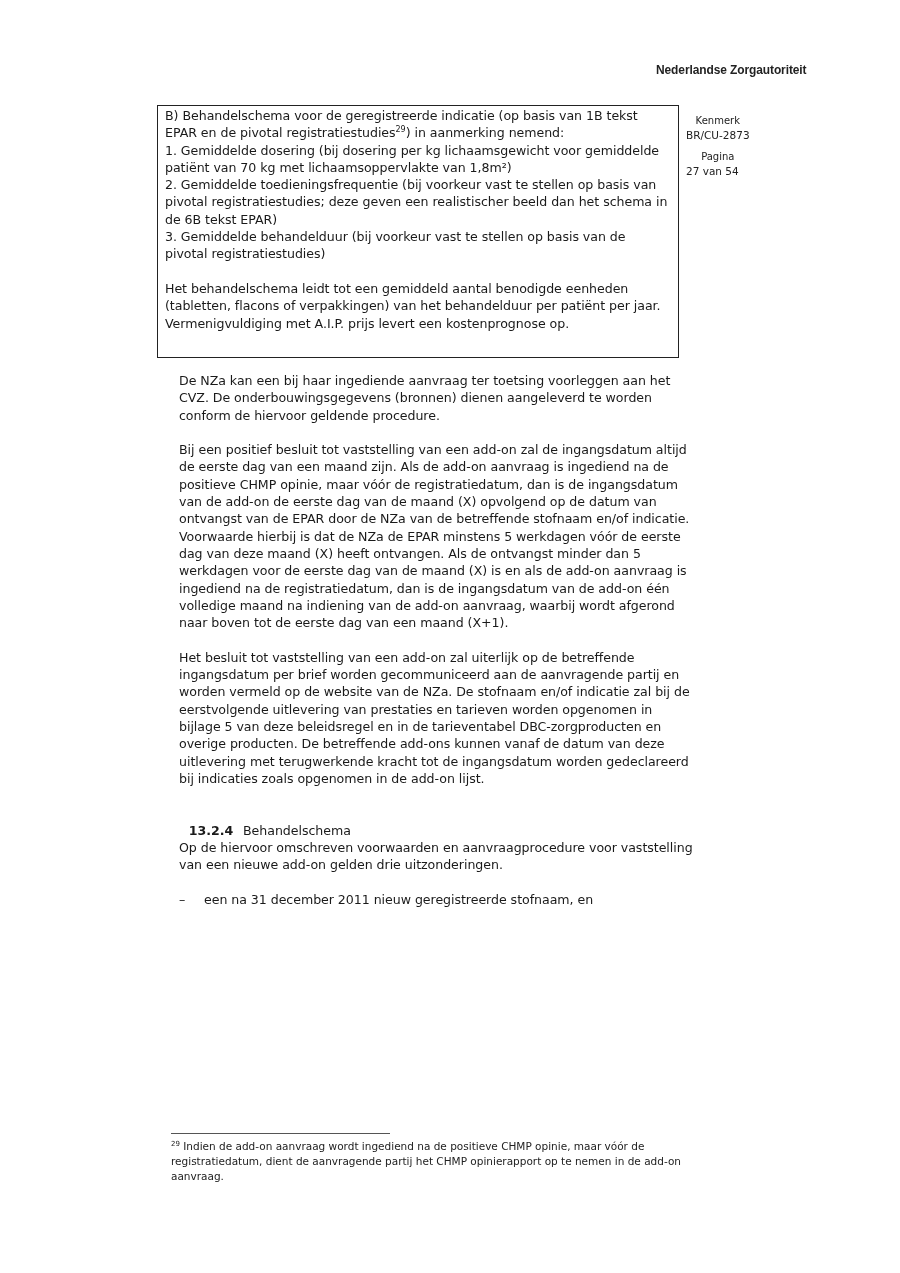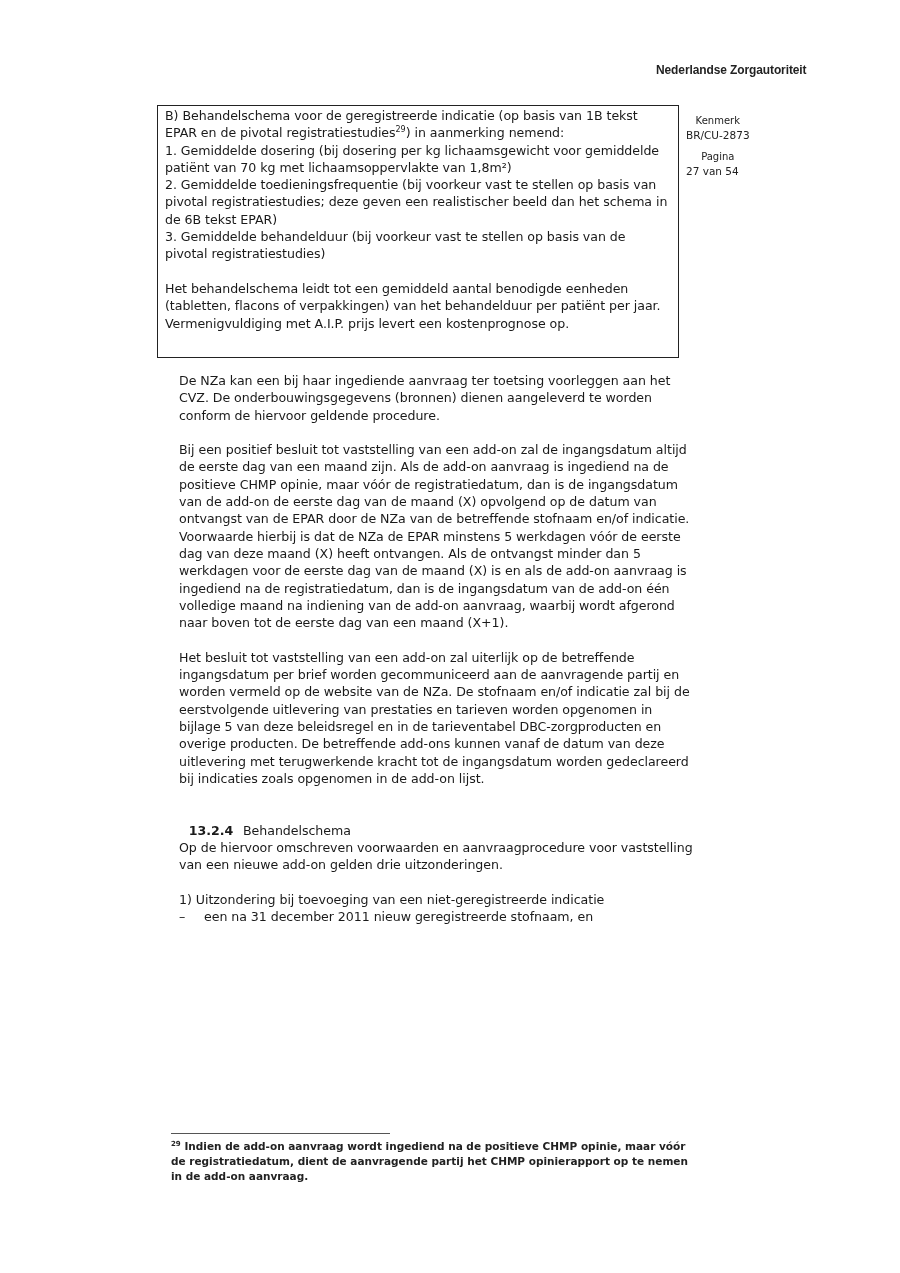--- a/index.html
+++ b/index.html
@@ -14,21 +14,21 @@
          border: 1.6px solid #222; padding: 1px 7px 6px 7px; }
   .text { font-size: 12.6px; line-height: 17.3px; letter-spacing: -0.05px; }
   .box p, .content p { margin: 0; }
   .content { position: absolute; left: 171px; top: 372px; width: 515px; margin-left: 8px; }
   .gap { height: 17.3px; }
   sup { font-size: 8px; line-height: 0; vertical-align: 5px; }
   .heading-num { font-weight: bold; display: inline-block; width: 64px; text-align: center; }
   .dash-item { display: flex; }
   .dash-item .dash { width: 25px; flex: 0 0 25px; }
   .fn-rule { position: absolute; left: 171px; top: 1133px; width: 219px; height: 1px; background: #555; }
-  .footnote { position: absolute; left: 171px; top: 1139px; width: 520px; font-size: 10.5px; line-height: 15px; color: #222; font-weight: bold; }
+  .footnote { position: absolute; left: 171px; top: 1139px; width: 520px; font-size: 10.5px; line-height: 15px; color: #222; }
   .footnote sup { font-size: 7px; vertical-align: 4px; }
 </style>
 </head>
 <body>
 
 <div class="org-name">Nederlandse Zorgautoriteit</div>
 
 <div class="meta">
   <div class="label">Kenmerk</div>
   <div class="value">BR/CU-2873</div>
@@ -50,21 +50,20 @@
   <p>De NZa kan een bij haar ingediende aanvraag ter toetsing voorleggen aan het CVZ. De onderbouwingsgegevens (bronnen) dienen aangeleverd te worden conform de hiervoor geldende procedure.</p>
   <div class="gap"></div>
   <p>Bij een positief besluit tot vaststelling van een add-on zal de ingangsdatum altijd de eerste dag van een maand zijn. Als de add-on aanvraag is ingediend na de positieve CHMP opinie, maar vóór de registratiedatum, dan is de ingangsdatum van de add-on de eerste dag van de maand (X) opvolgend op de datum van ontvangst van de EPAR door de NZa van de betreffende stofnaam en/of indicatie. Voorwaarde hierbij is dat de NZa de EPAR minstens 5 werkdagen vóór de eerste dag van deze maand (X) heeft ontvangen. Als de ontvangst minder dan 5 werkdagen voor de eerste dag van de maand (X) is en als de add-on aanvraag is ingediend na de registratiedatum, dan is de ingangsdatum van de add-on één volledige maand na indiening van de add-on aanvraag, waarbij wordt afgerond naar boven tot de eerste dag van een maand (X+1).</p>
   <div class="gap"></div>
   <p>Het besluit tot vaststelling van een add-on zal uiterlijk op de betreffende ingangsdatum per brief worden gecommuniceerd aan de aanvragende partij en worden vermeld op de website van de NZa. De stofnaam en/of indicatie zal bij de eerstvolgende uitlevering van prestaties en tarieven worden opgenomen in bijlage 5 van deze beleidsregel en in de tarieventabel DBC-zorgproducten en overige producten. De betreffende add-ons kunnen vanaf de datum van deze uitlevering met terugwerkende kracht tot de ingangsdatum worden gedeclareerd bij indicaties zoals opgenomen in de add-on lijst.</p>
   <div class="gap"></div>
   <div class="gap"></div>
   <p><span class="heading-num">13.2.4</span><span>Behandelschema</span></p>
   <p>Op de hiervoor omschreven voorwaarden en aanvraagprocedure voor vaststelling van een nieuwe add-on gelden drie uitzonderingen.</p>
   <div class="gap"></div>
-  <p>1) Uitzondering bij toevoeging van een niet-geregistreerde indicatie</p>
   <div class="dash-item">
     <span class="dash">–</span>
     <span>een na 31 december 2011 nieuw geregistreerde stofnaam, en</span>
   </div>
 </div>
 
 <div class="fn-rule"></div>
 <div class="footnote">
   <sup>29</sup>
   <span>Indien de add-on aanvraag wordt ingediend na de positieve CHMP opinie, maar vóór de registratiedatum, dient de aanvragende partij het CHMP opinierapport op te nemen in de add-on aanvraag.</span>

